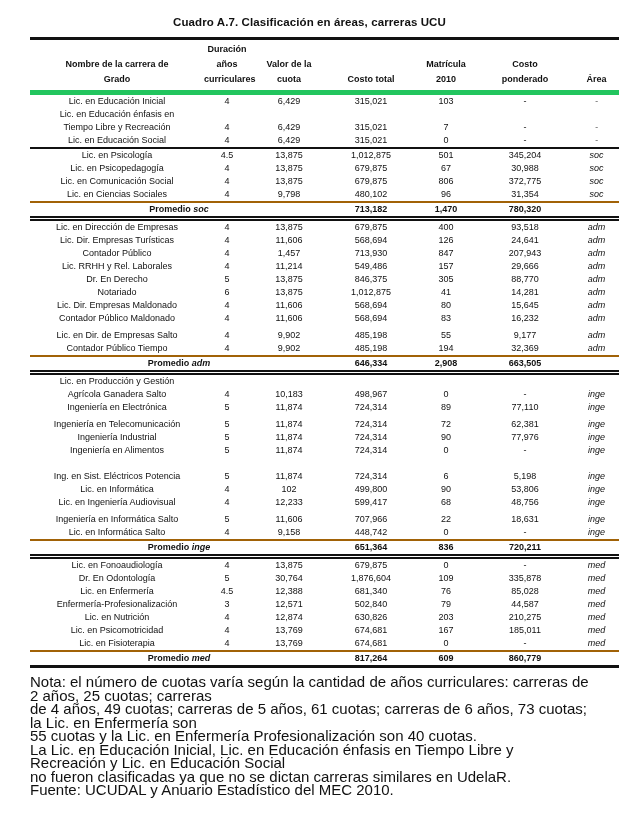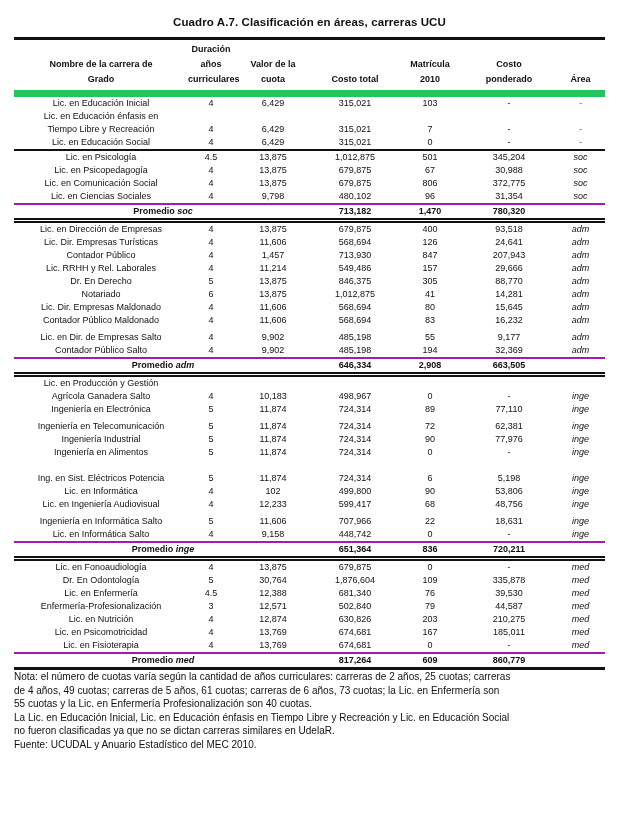--- a/index.html
+++ b/index.html
@@ -8,21 +8,21 @@
     background: #ffffff;
   }
   body {
     width: 619px;
     height: 833px;
     font-family: "Liberation Sans", sans-serif;
     color: #111111;
     overflow: hidden;
   }
   .page {
-    padding: 0 14px;
+    padding: 0 30px;
   }
   .title {
     font-size: 11.5px;
     font-weight: bold;
     text-align: center;
     margin: 16px 0 9px 0;
     letter-spacing: 0.1px;
   }
   table.tbl {
     border-collapse: collapse;
@@ -30,48 +30,49 @@
     width: 591px;
     border-top: 3px solid #111;
   }
   table.tbl th {
     font-size: 9px;
     font-weight: bold;
     line-height: 15px;
     text-align: center;
     vertical-align: bottom;
     padding: 2px 0 3px 0;
-    border-bottom: 7px solid #22c55e;
+    border-bottom: 5px solid #22c55e;
     white-space: pre;
     overflow: visible;
   }
   table.tbl td {
     font-size: 9px;
     line-height: 13px;
     vertical-align: bottom;
     text-align: center;
     padding: 0;
     white-space: pre;
     overflow: visible;
   }
   td.c-name, th.c-name { text-align: left; }
   th.c-name { text-align: center; }
   td.c-area { font-style: italic; }
   tr.divider-top td { border-top: 2px solid #111; }
   tr.gap-sm td { padding-top: 4px; }
   tr.gap-lg td { padding-top: 13px; }
   tr.promedio td {
     font-weight: bold;
-    border-top: 2px solid #a21caf;
+    border-top: 2px solid #a16207;
     border-bottom: 5px double #111;
   }
   tbody tr:last-child td { border-bottom: 3px solid #111; }
   .it { font-style: italic; }
   .notes {
-    font-size: 10px;
+    margin-top: 7px;
+    font-size: 15px;
     line-height: 13.5px;
   }
   .notes p {
     margin: 0;
     white-space: pre-line;
   }
 </style>
 </head>
 <body>
 
@@ -253,21 +254,21 @@
         <tr class="gap-sm">
           <td class="c-name">Lic. en Dir. de Empresas Salto</td>
           <td class="c-dur">4</td>
           <td class="c-cuota">9,902</td>
           <td class="c-total">485,198</td>
           <td class="c-mat">55</td>
           <td class="c-pond">9,177</td>
           <td class="c-area">adm</td>
         </tr>
         <tr>
-          <td class="c-name">Contador Público Salto</td>
+          <td class="c-name">Contador Público Tiempo</td>
           <td class="c-dur">4</td>
           <td class="c-cuota">9,902</td>
           <td class="c-total">485,198</td>
           <td class="c-mat">194</td>
           <td class="c-pond">32,369</td>
           <td class="c-area">adm</td>
         </tr>
         <tr class="promedio">
           <td class="c-name" colspan="3"><span>Promedio</span> <span class="it">adm</span></td>
           <td class="c-total">646,334</td>
@@ -390,21 +391,21 @@
           <td class="c-mat">109</td>
           <td class="c-pond">335,878</td>
           <td class="c-area">med</td>
         </tr>
         <tr>
           <td class="c-name">Lic. en Enfermería</td>
           <td class="c-dur">4.5</td>
           <td class="c-cuota">12,388</td>
           <td class="c-total">681,340</td>
           <td class="c-mat">76</td>
-          <td class="c-pond">39,530</td>
+          <td class="c-pond">85,028</td>
           <td class="c-area">med</td>
         </tr>
         <tr>
           <td class="c-name">Enfermería-Profesionalización</td>
           <td class="c-dur">3</td>
           <td class="c-cuota">12,571</td>
           <td class="c-total">502,840</td>
           <td class="c-mat">79</td>
           <td class="c-pond">44,587</td>
           <td class="c-area">med</td>

